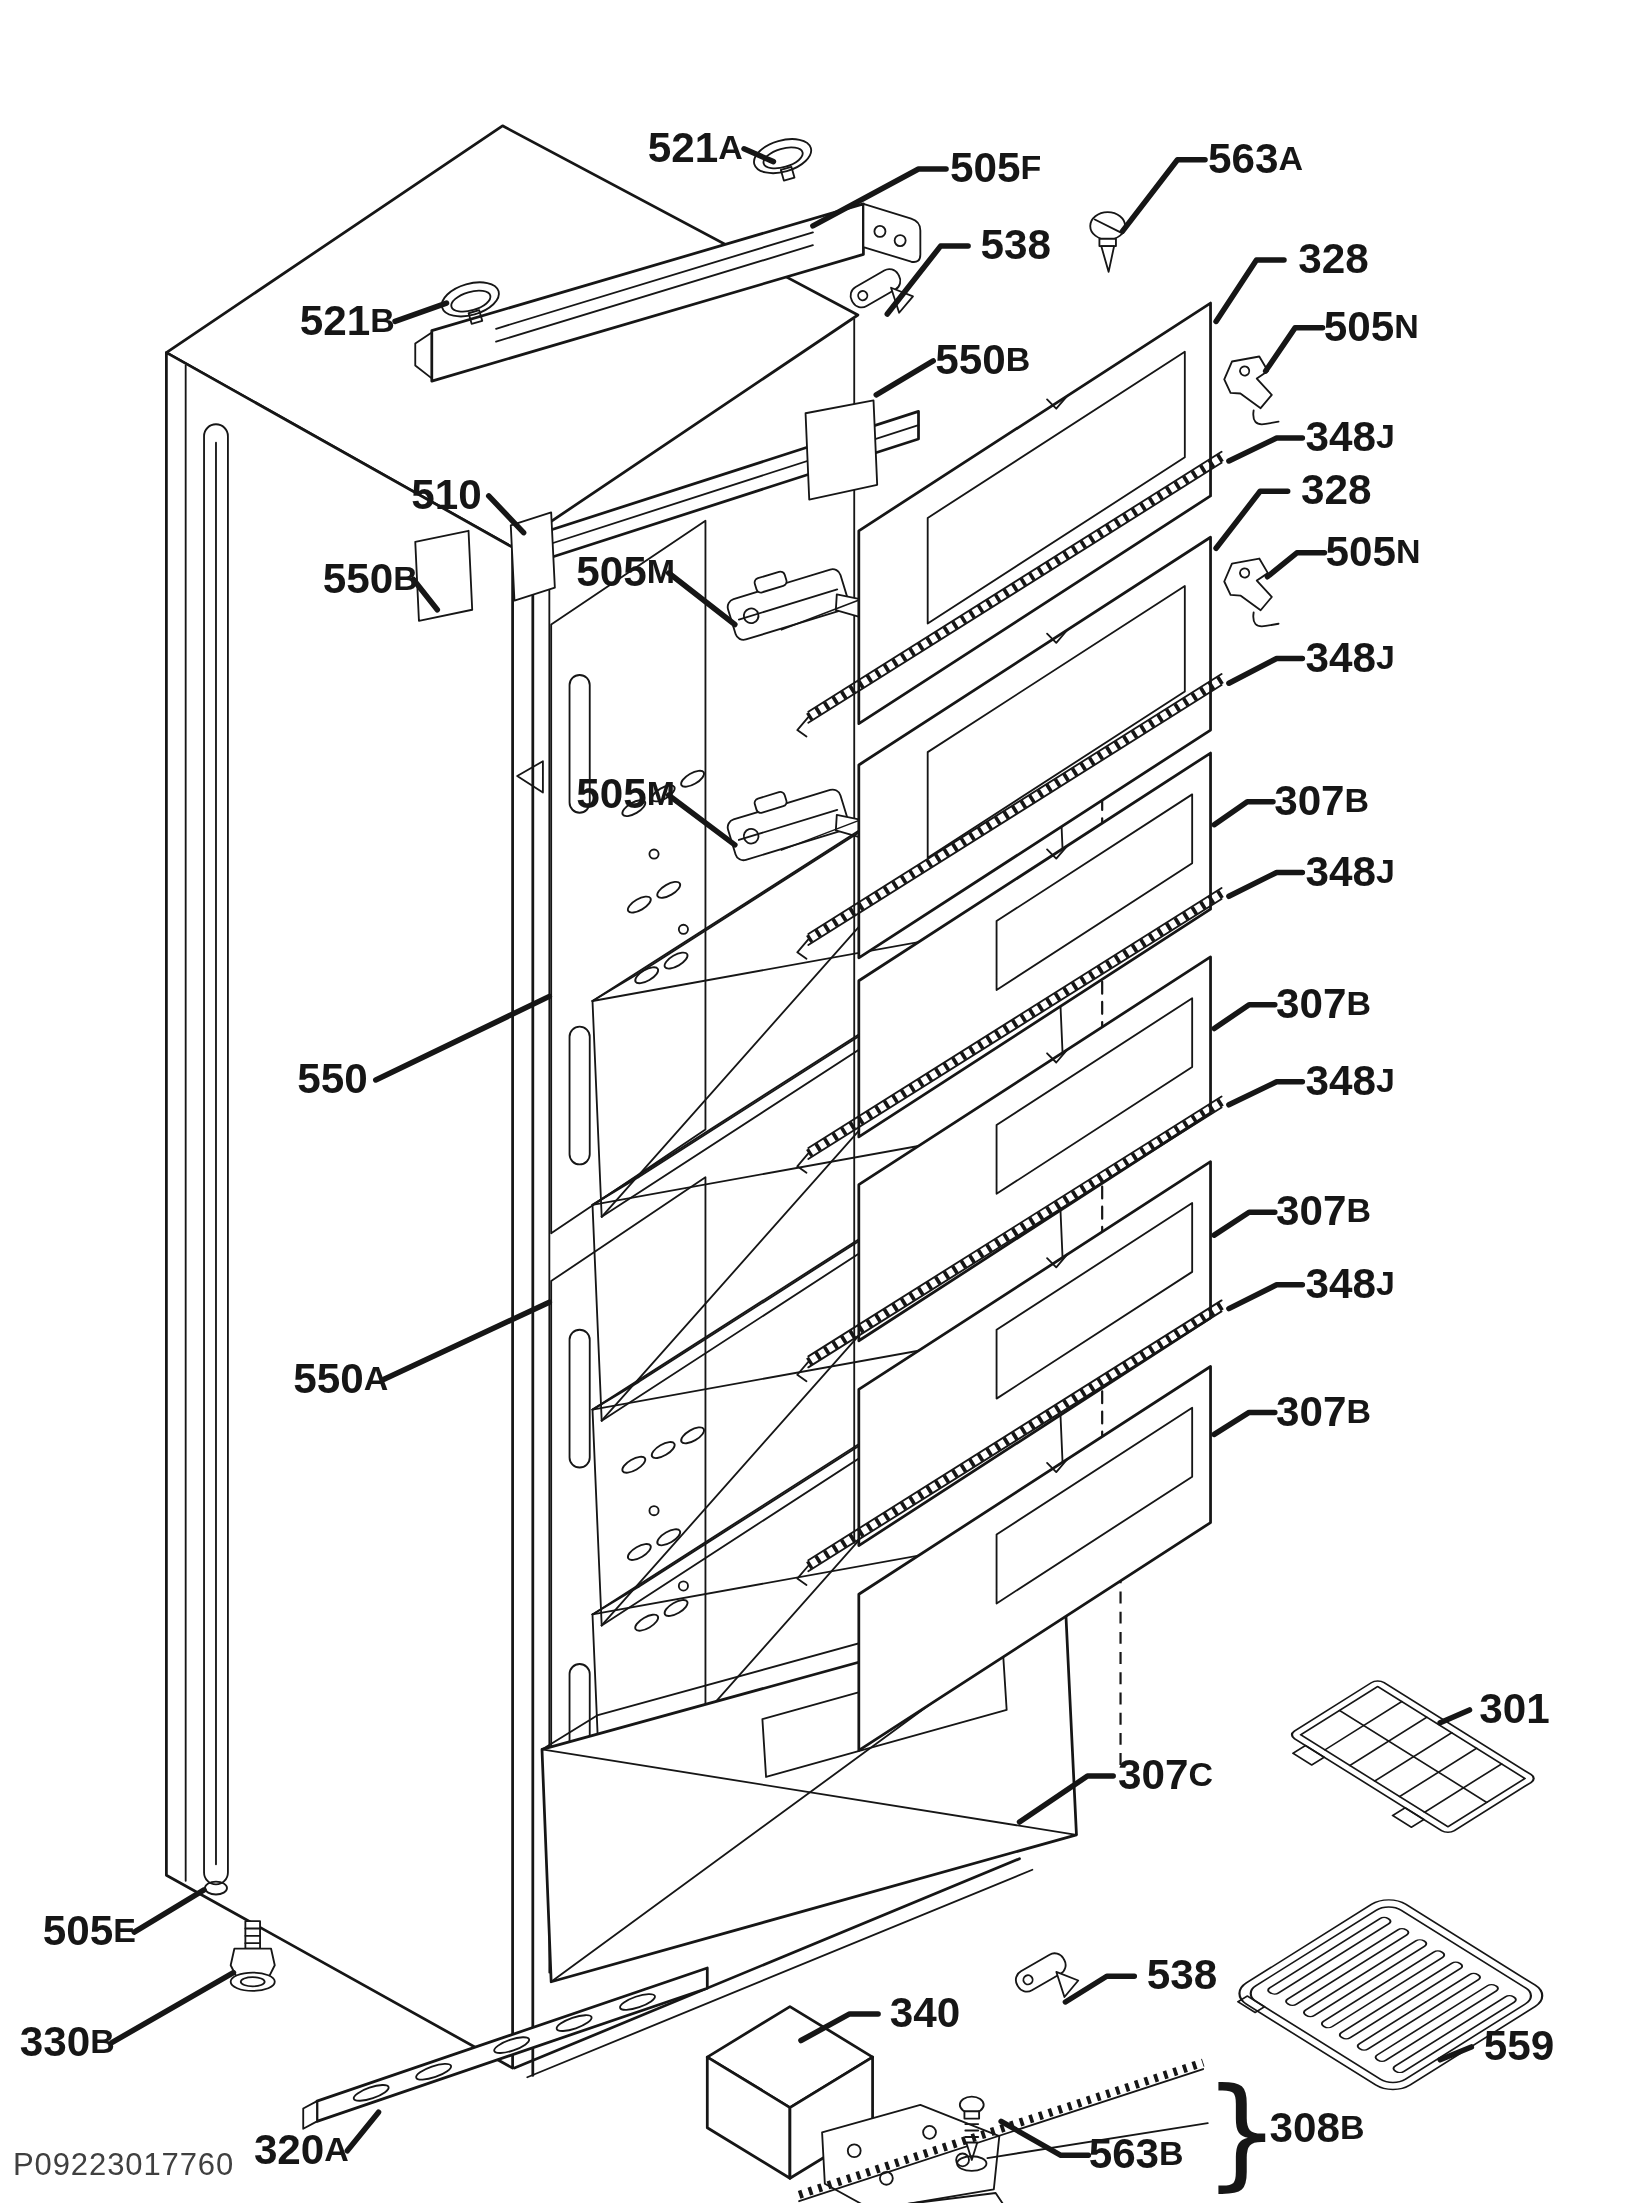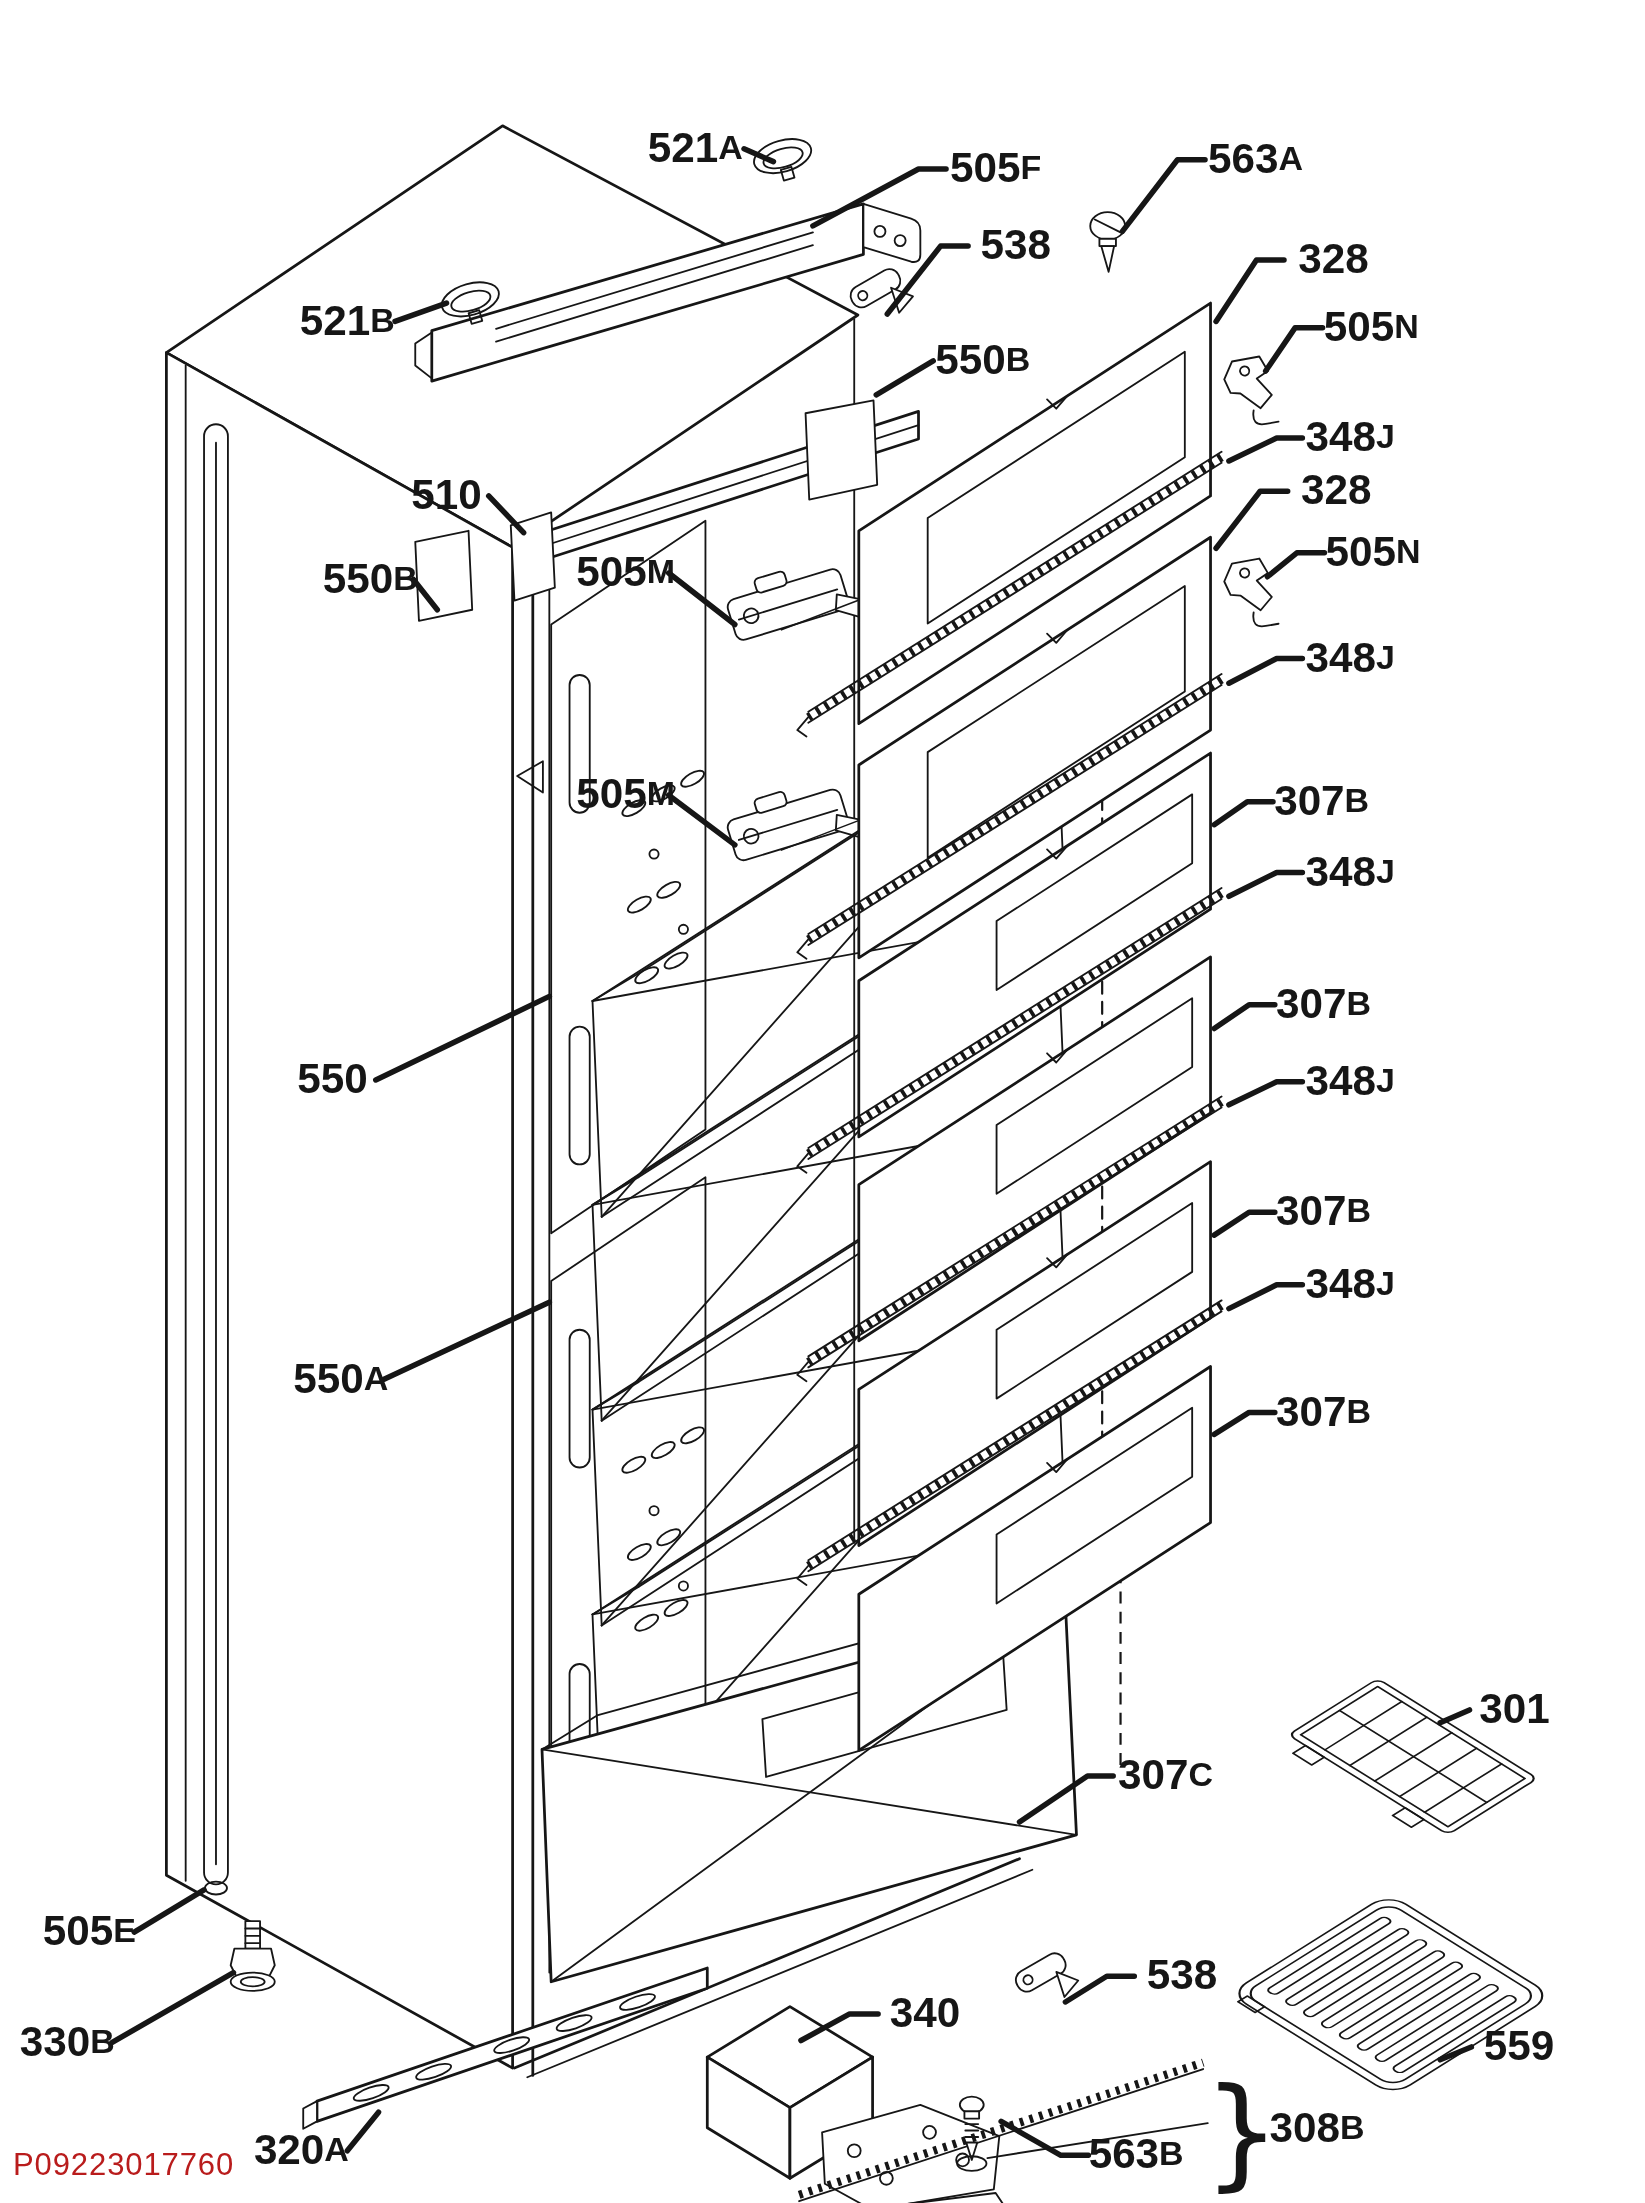--- a/index.html
+++ b/index.html
@@ -10,21 +10,21 @@
   .ln2{fill:none;stroke:#161616;stroke-width:2;stroke-linejoin:round;stroke-linecap:round;}
   .lnw{fill:#ffffff;stroke:#161616;stroke-width:3;stroke-linejoin:round;}
   .lnw2{fill:#ffffff;stroke:#161616;stroke-width:2;stroke-linejoin:round;}
   .thin{fill:none;stroke:#161616;stroke-width:1.6;}
   .dash{fill:none;stroke:#161616;stroke-width:2.4;stroke-dasharray:13 9;}
   .leader{fill:none;stroke:#161616;stroke-width:6;stroke-linecap:round;stroke-linejoin:round;}
   .hatch{fill:none;stroke:#161616;stroke-width:9;stroke-dasharray:4 7;}
   .lbl{font-family:"Liberation Sans",sans-serif;font-weight:700;font-size:46px;fill:#161616;}
   .sfx{font-size:37px;}
   .brace{font-family:"DejaVu Sans",sans-serif;font-weight:400;font-size:132px;fill:#161616;}
-  .pcode{position:absolute;left:13px;top:2147px;font-size:31px;font-weight:400;color:#b91c1c;
+  .pcode{position:absolute;left:13px;top:2147px;font-size:31px;font-weight:400;color:#404040;
          letter-spacing:0.9px;}
 </style>
 </head>
 <body>
 <div class="stage">
 
 <svg viewBox="0 0 1792 2400" xmlns="http://www.w3.org/2000/svg">
 
   <g>
     <polygon class="lnw" points="181,384 547,137 934,343 558,596"></polygon>

